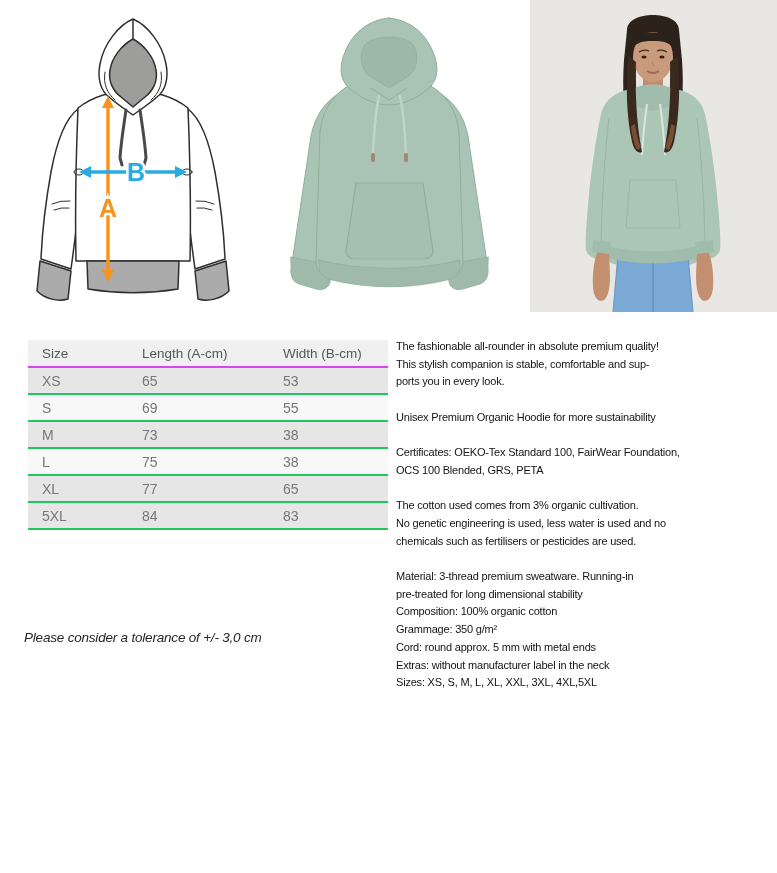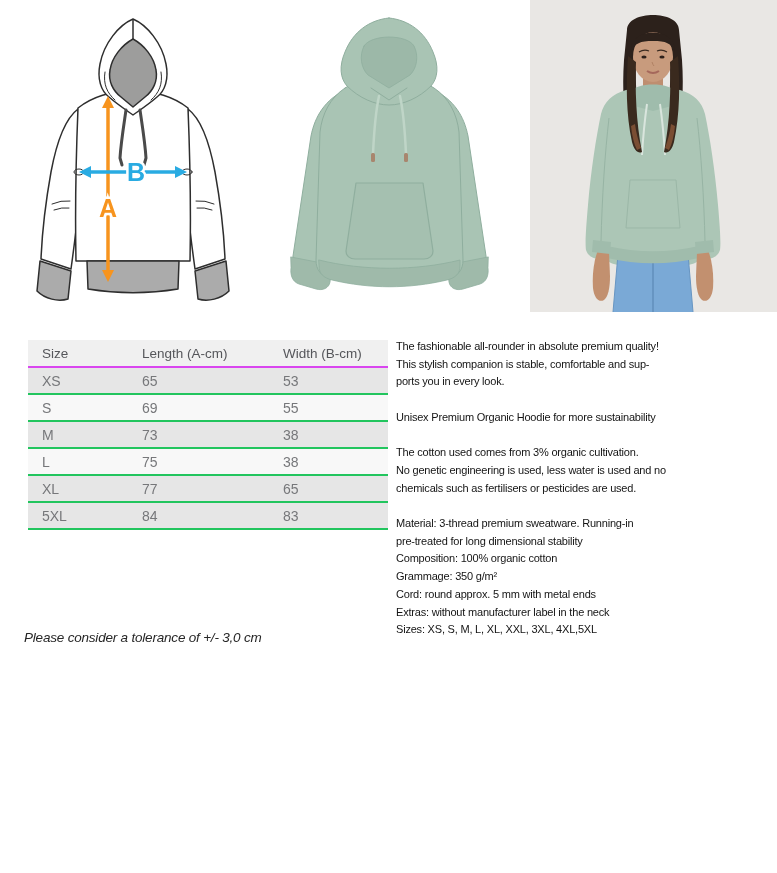--- a/index.html
+++ b/index.html
@@ -181,20 +181,22 @@
     </table>
   </div>
 
   <div class="tolerance">Please consider a tolerance of +/- 3,0 cm</div>
 
   <div class="description" id="description-col">
       <p>The fashionable all-rounder in absolute premium quality!
 This stylish companion is stable, comfortable and sup-
 ports you in every look.</p>
       <p>Unisex Premium Organic Hoodie for more sustainability</p>
+      <p>Certificates: OEKO-Tex Standard 100, FairWear Foundation,
+OCS 100 Blended, GRS, PETA</p>
       <p>The cotton used comes from 3% organic cultivation.
 No genetic engineering is used, less water is used and no
 chemicals such as fertilisers or pesticides are used.</p>
       <p>Material: 3-thread premium sweatware. Running-in
 pre-treated for long dimensional stability
 Composition: 100% organic cotton
 Grammage: 350 g/m²
 Cord: round approx. 5 mm with metal ends
 Extras: without manufacturer label in the neck
 Sizes: XS, S, M, L, XL, XXL, 3XL, 4XL,5XL</p>

